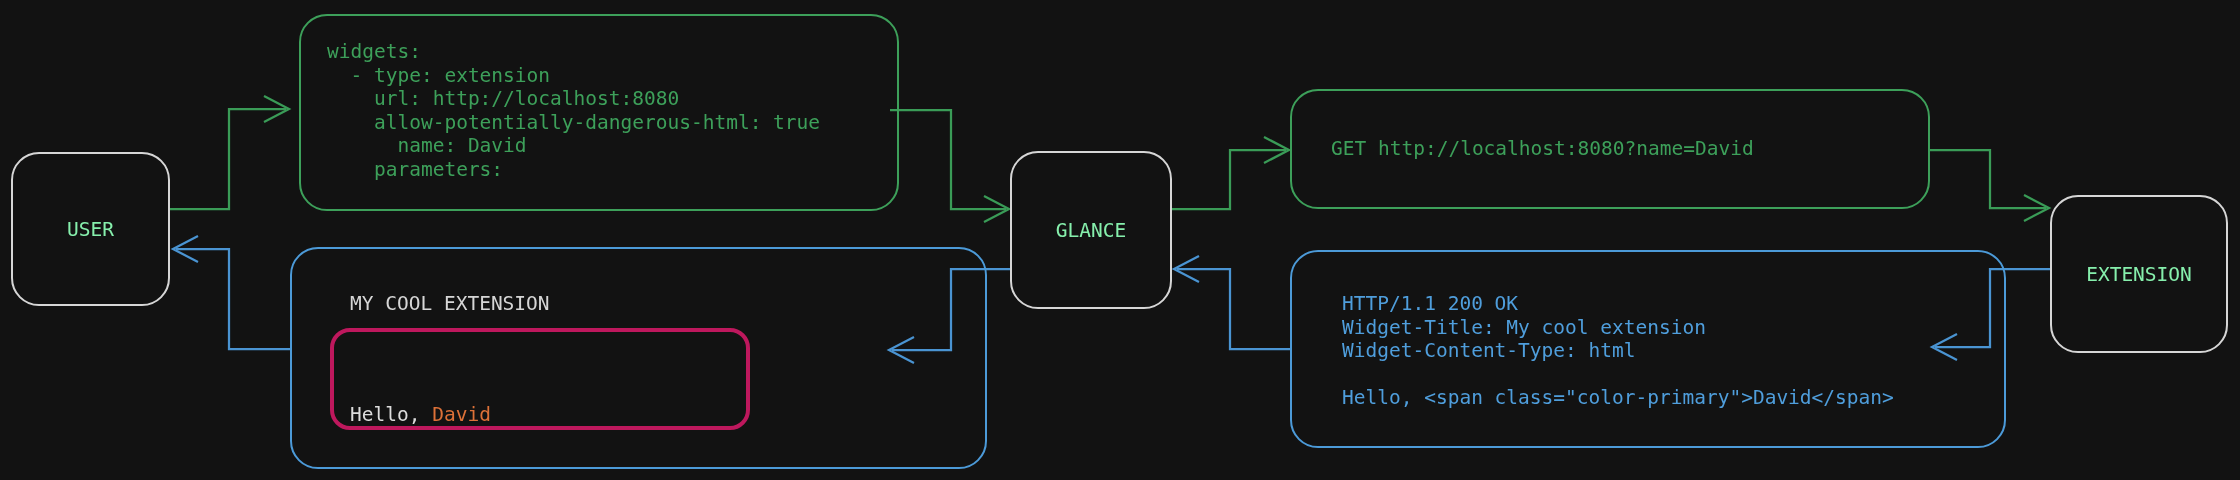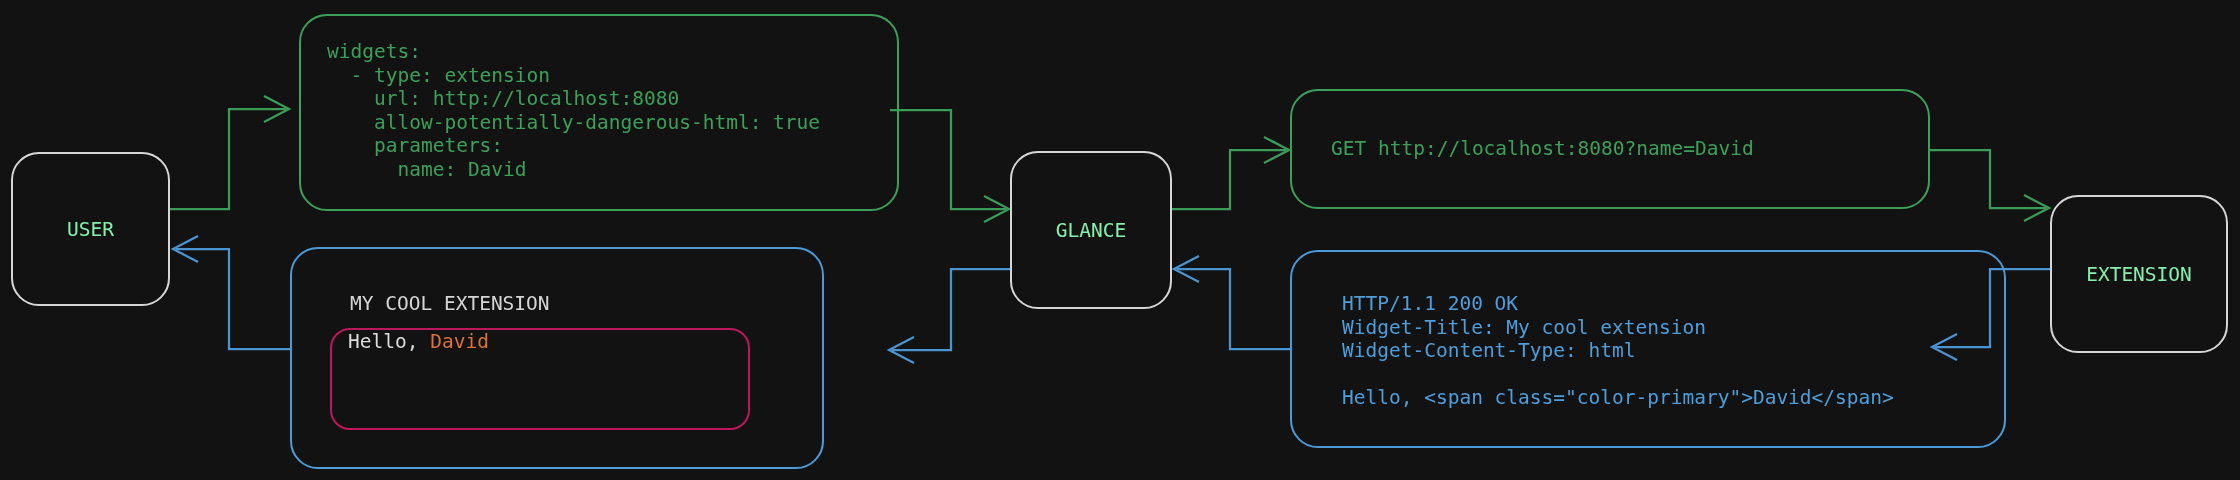--- a/index.html
+++ b/index.html
@@ -56,24 +56,24 @@
     line-height: 23.5px;
     color: #d6d6d6;
     white-space: pre;
   }
   .hello-box {
     position: absolute;
     left: 38px;
     top: 79px;
     width: 420px;
     height: 102px;
-    border: 2px solid #be185d;
+    border: 4px solid #be185d;
     border-radius: 20px;
     display: flex;
-    align-items: flex-start;
+    align-items: flex-end;
     padding-left: 16px;
     font-size: 19.5px;
     color: #dcdcdc;
     white-space: pre;
   }
   .orange-text { color: #dd7138; }
 </style>
 </head>
 <body>
 
@@ -129,39 +129,39 @@
   <div class="node" style="left:2050px; top:151px; width:178px; height:158px;margin-top:44px;">
     <span>EXTENSION</span>
   </div>
 
   <div class="box green-box" style="left:299px; top:14px; width:600px; height:197px;">
     <div class="config-code">
       <div class="code-line green-text">widgets:</div>
       <div class="code-line green-text">  - type: extension</div>
       <div class="code-line green-text">    url: http://localhost:8080</div>
       <div class="code-line green-text">    allow-potentially-dangerous-html: true</div>
+      <div class="code-line green-text">      name: David</div>
       <div class="code-line green-text">    parameters:</div>
-      <div class="code-line green-text">      name: David</div>
     </div>
   </div>
 
   <div class="box green-box request-box" style="left:1290px; top:89px; width:640px; height:120px;">
     <div class="code-line green-text">GET http://localhost:8080?name=David</div>
   </div>
 
   <div class="box blue-box" style="left:1290px; top:250px; width:716px; height:198px;">
     <div class="response-code">
       <div class="code-line blue-text">HTTP/1.1 200 OK</div>
       <div class="code-line blue-text">Widget-Title: My cool extension</div>
       <div class="code-line blue-text">Widget-Content-Type: html</div>
       <div class="code-line blue-text"></div>
       <div class="code-line blue-text">Hello, &lt;span class="color-primary"&gt;David&lt;/span&gt;</div>
     </div>
   </div>
 
-  <div class="box blue-box" style="left:290px; top:247px; width:534px; height:222px;">
+  <div class="box blue-box" style="left:290px; top:247px; width:697px; height:222px;">
     <div class="widget-title">MY COOL EXTENSION</div>
     <div class="hello-box">
       <span>Hello, </span><span class="orange-text">David</span>
     </div>
   </div>
 
 </div>
 
 </body></html>

